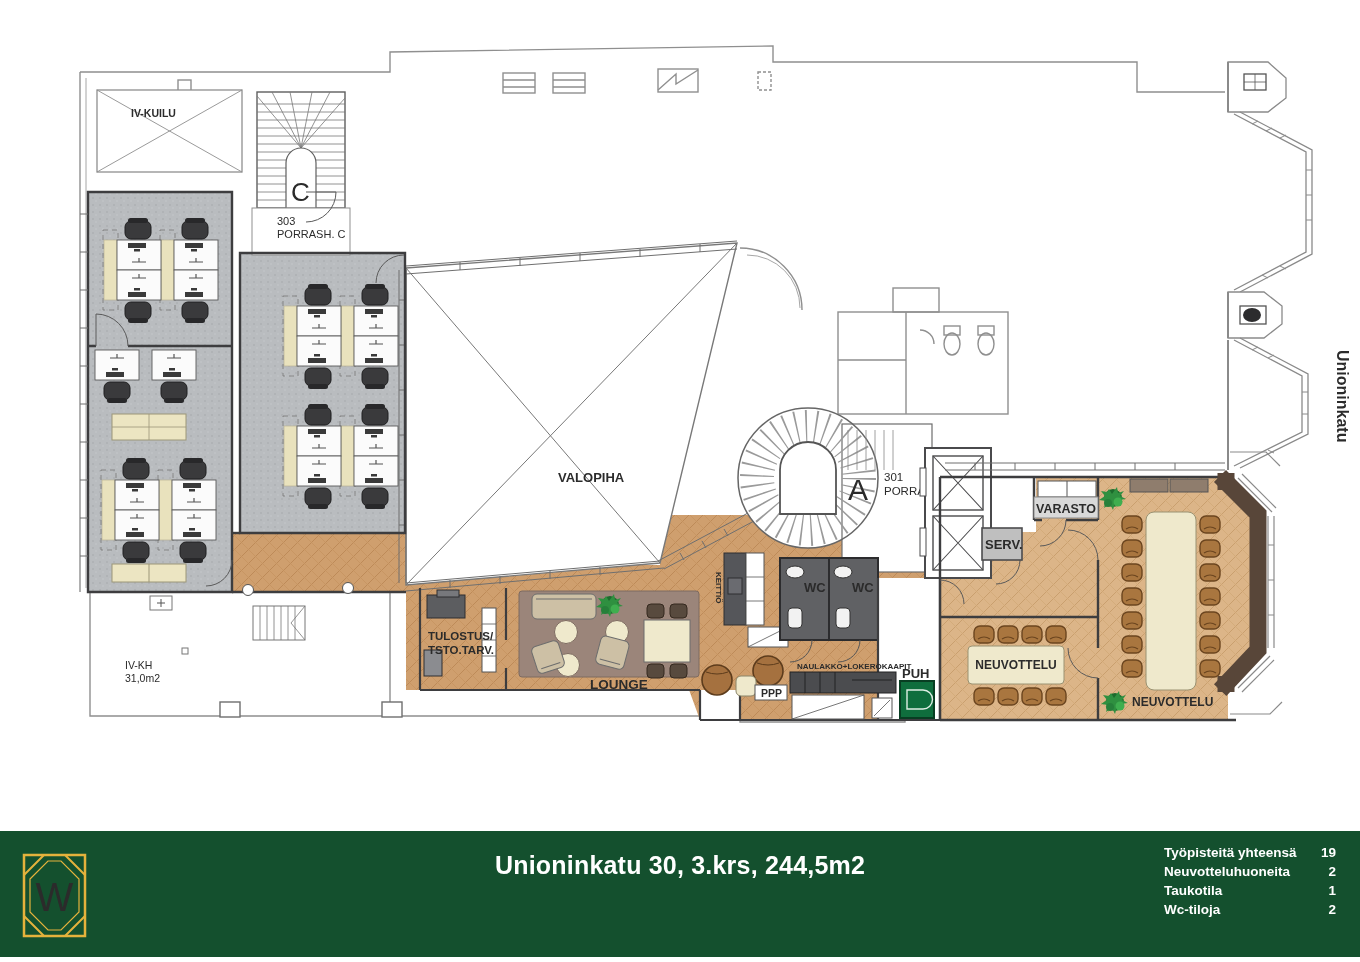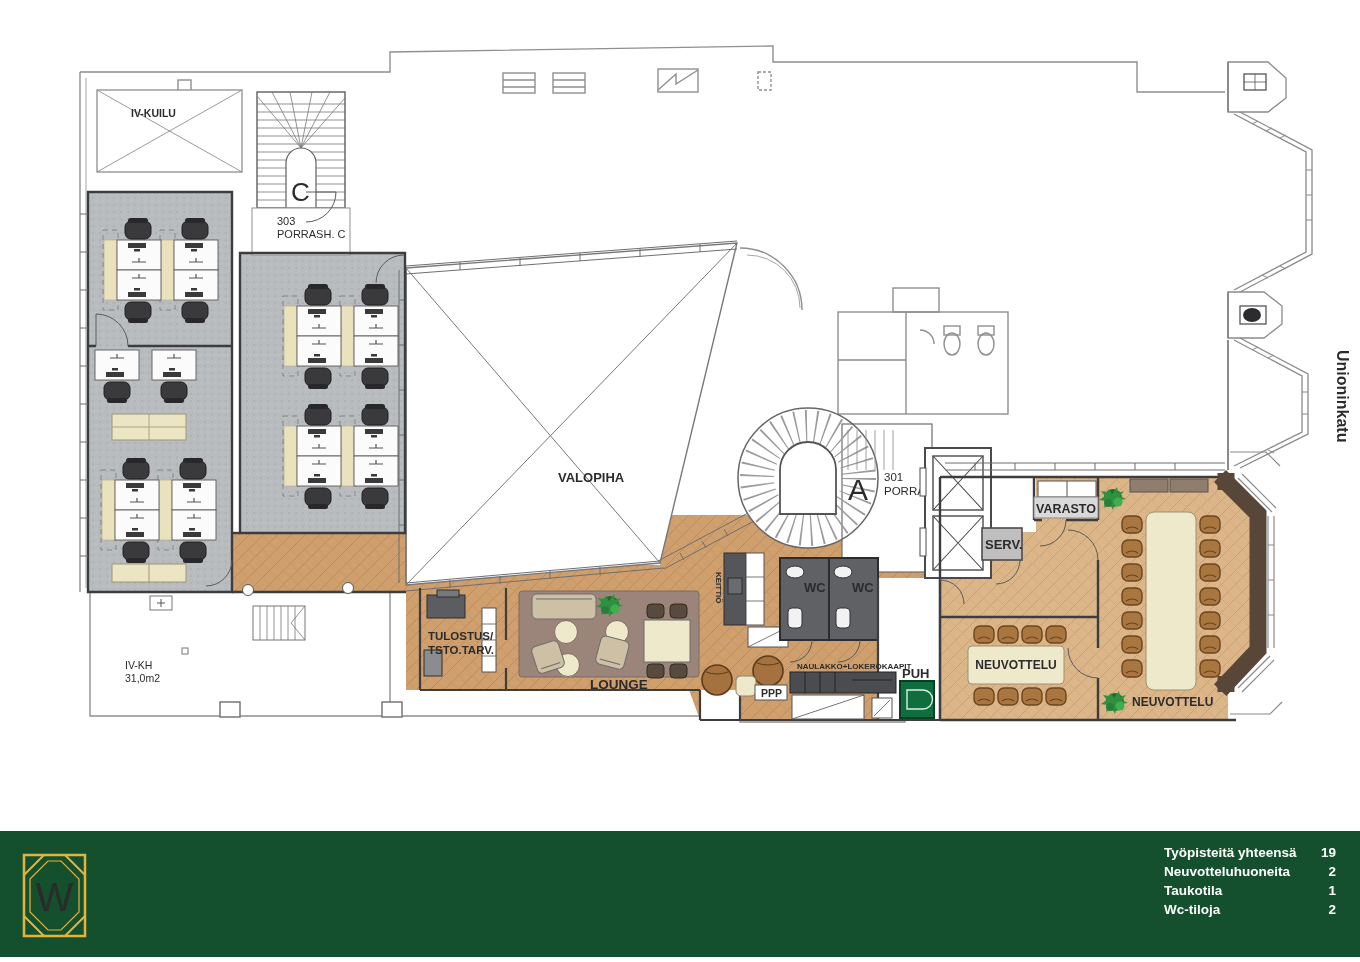--- a/index.html
+++ b/index.html
@@ -419,20 +419,21 @@
 <div class="footer">
   <svg width="1360" height="126" style="position:absolute;left:0;top:0">
     <rect x="0" y="0" width="1360" height="126" fill="#14502e"></rect>
   </svg>
   <svg class="footer-logo" viewBox="0 0 65 85">
     <rect x="2" y="2" width="61" height="81" fill="none" stroke="#e5b23c" stroke-width="2.5"></rect>
     <path d="M2,22 L22,2 M43,2 L63,22 M63,63 L43,83 M22,83 L2,63" stroke="#e5b23c" stroke-width="2" fill="none"></path>
     <path d="M8,26 L26,8 h13 L57,26 v33 L39,77 h-13 L8,59 z" stroke="#e5b23c" stroke-width="1.2" fill="none"></path>
     <text x="32.5" y="58" text-anchor="middle" font-size="40" font-family="DejaVu Serif, serif" fill="#e5b23c">W</text>
   </svg>
+  <div class="footer-title">Unioninkatu 30, 3.krs, 244,5m2</div>
   <div class="footer-stats">
     <div class="stat-row">
       <span>Työpisteitä yhteensä</span>
       <span>19</span>
     </div>
     <div class="stat-row">
       <span>Neuvotteluhuoneita</span>
       <span>2</span>
     </div>
     <div class="stat-row">

